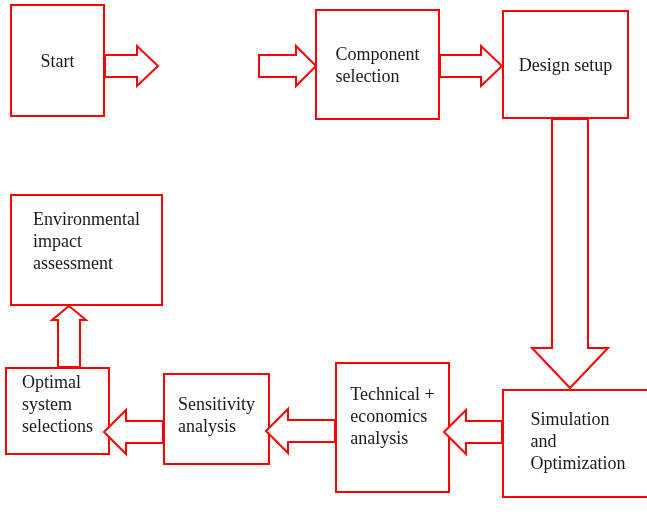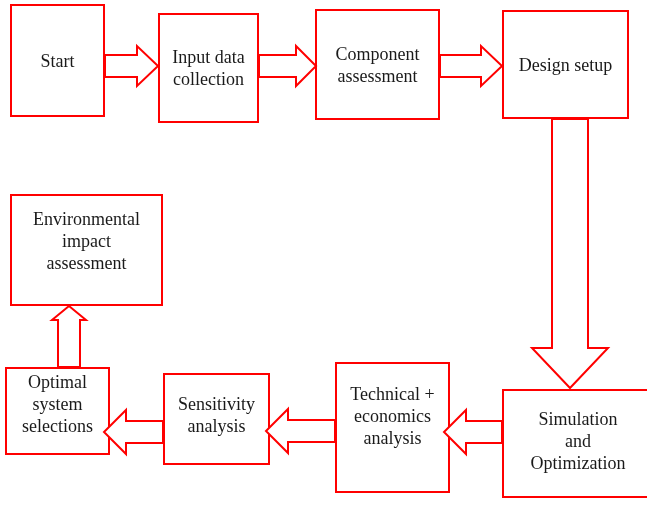--- a/index.html
+++ b/index.html
@@ -17,21 +17,20 @@
     font-family: "Liberation Serif", "DejaVu Serif", serif;
     overflow: hidden;
   }
   .node {
     position: absolute;
     border: 2px solid var(--accent);
     background: var(--bg);
     display: flex;
     align-items: center;
     justify-content: center;
-    text-align: center;
   }
   .node-label {
     white-space: pre-line;
     font-size: 18px;
     line-height: 22px;
     color: var(--text);
   }
   
   .n-start       { left: 10px;  top: 4px;   width: 95px;  height: 113px; }
   .n-input       { left: 158px; top: 13px;  width: 101px; height: 110px; }
@@ -58,28 +57,24 @@
 </style>
 </head>
 <body>
 
 <div class="stage">
 
   <div class="node n-start">
     <span class="node-label">Start</span>
   </div>
 
-  <div class="node n-input">
-    <span class="node-label">Input data
-collection</span>
-  </div>
 
   <div class="node n-component">
     <span class="node-label">Component
-assessment</span>
+selection</span>
   </div>
 
   <div class="node n-env">
     <span class="node-label">Environmental
 impact
 assessment</span>
   </div>
 
   <div class="node n-design">
     <span class="node-label">Design setup</span>

